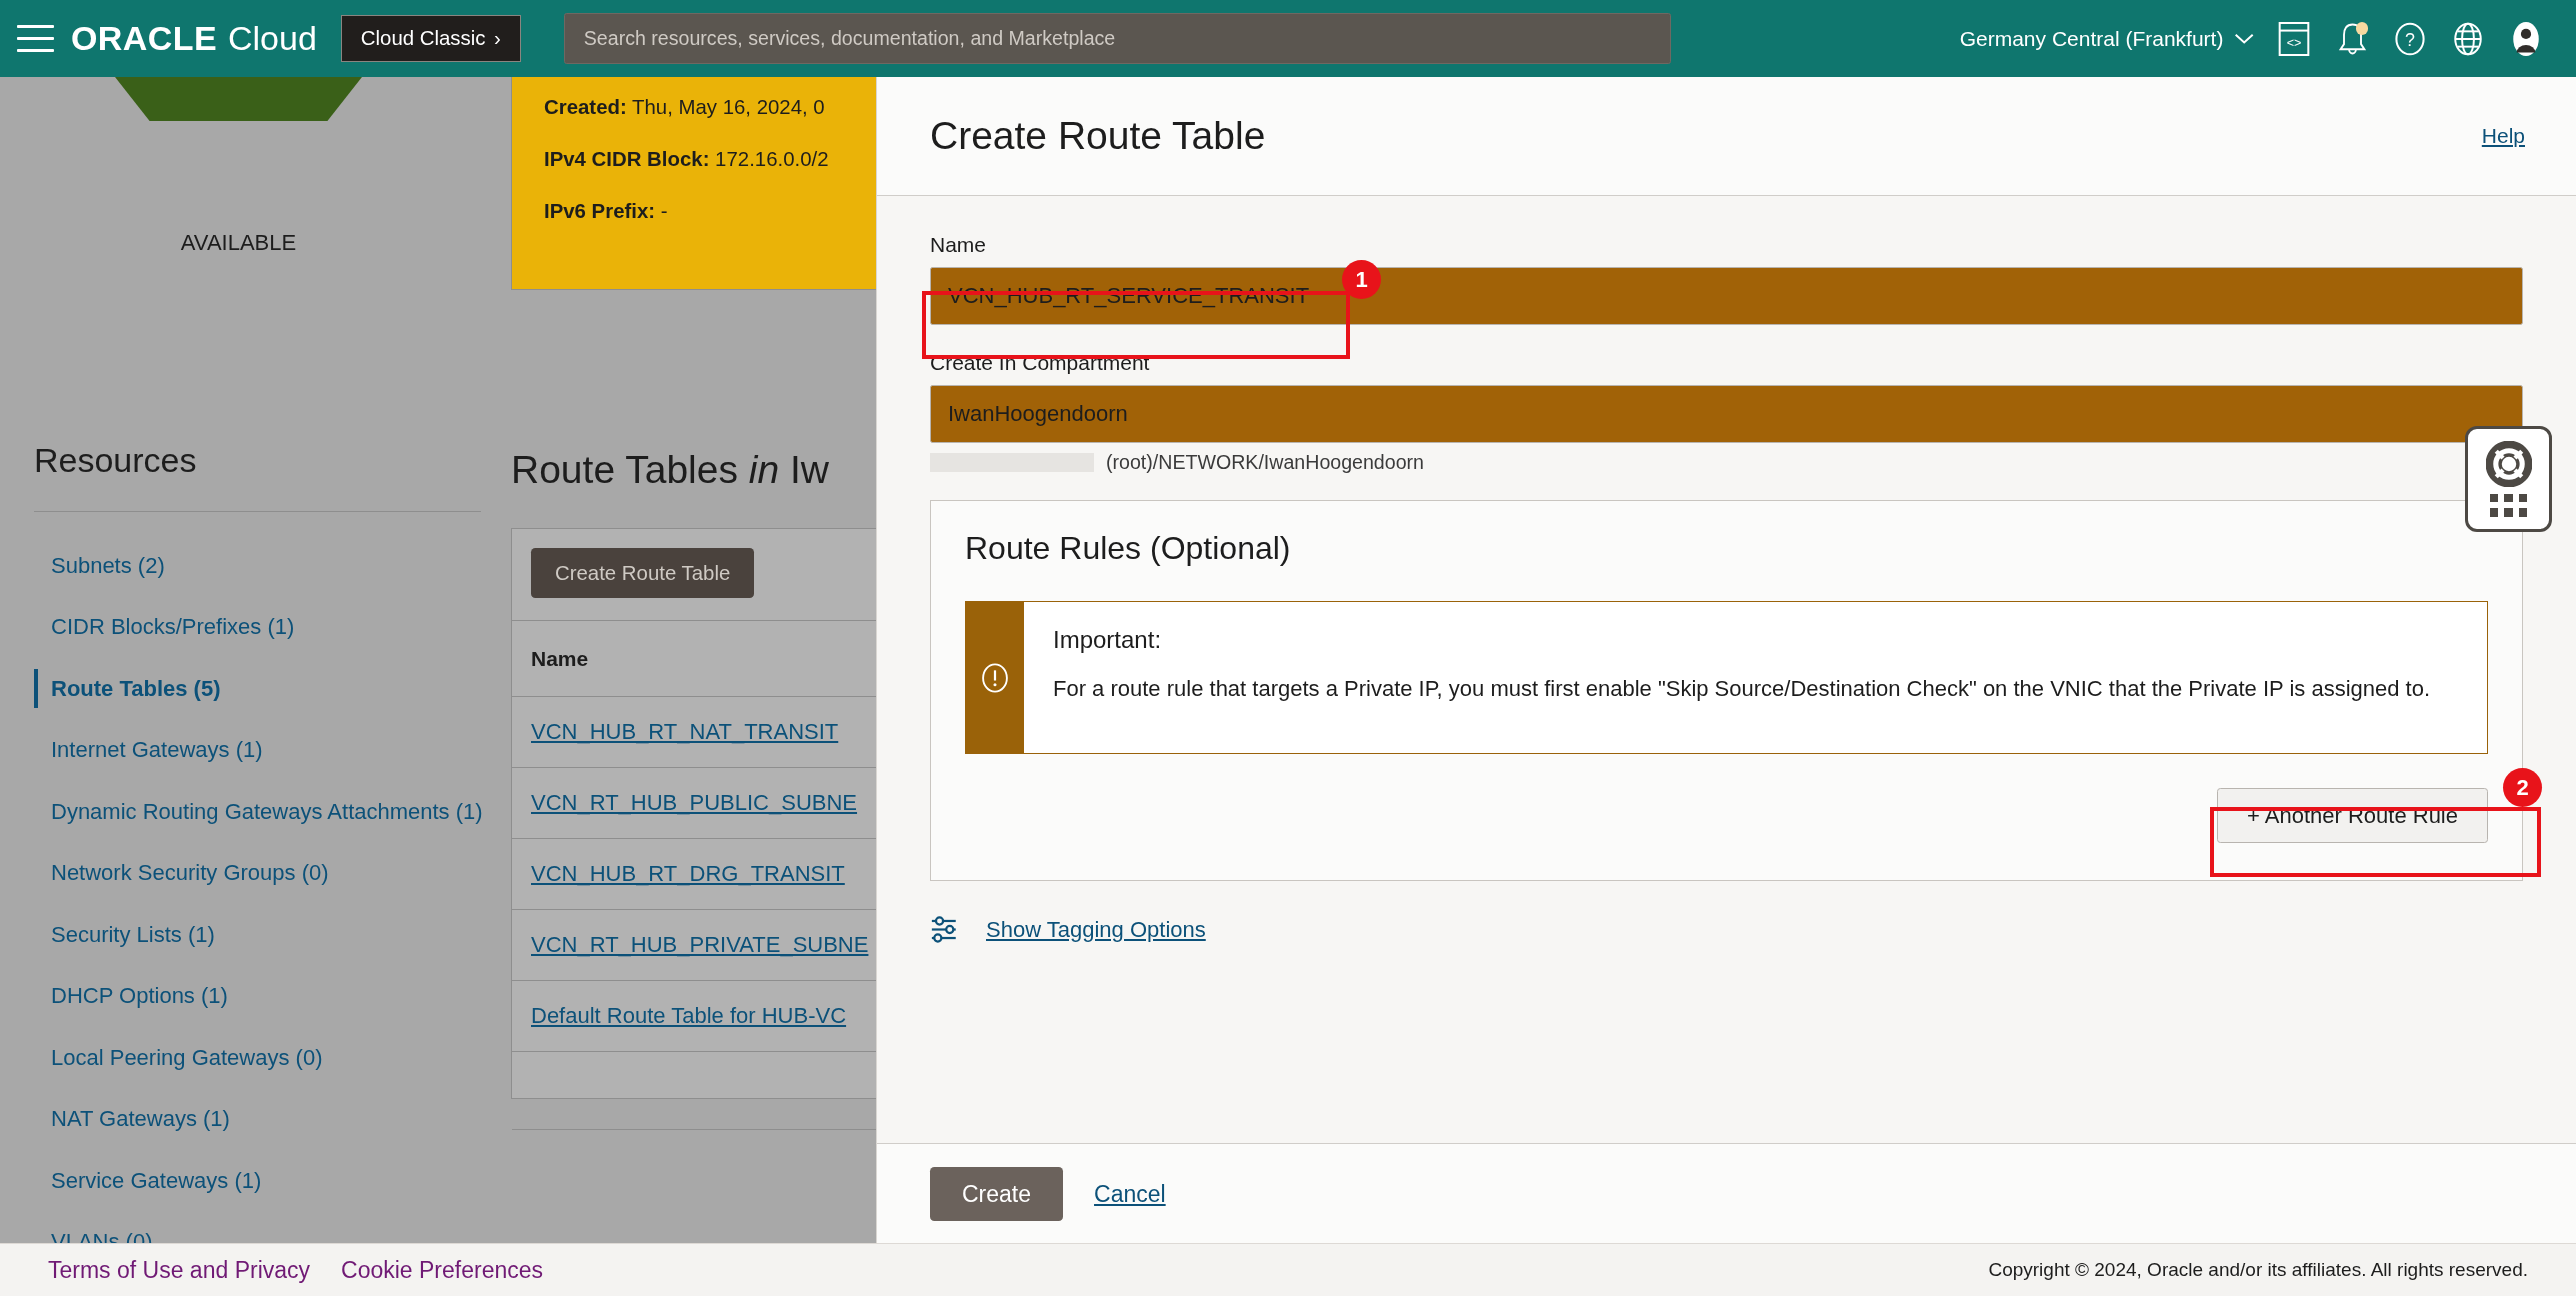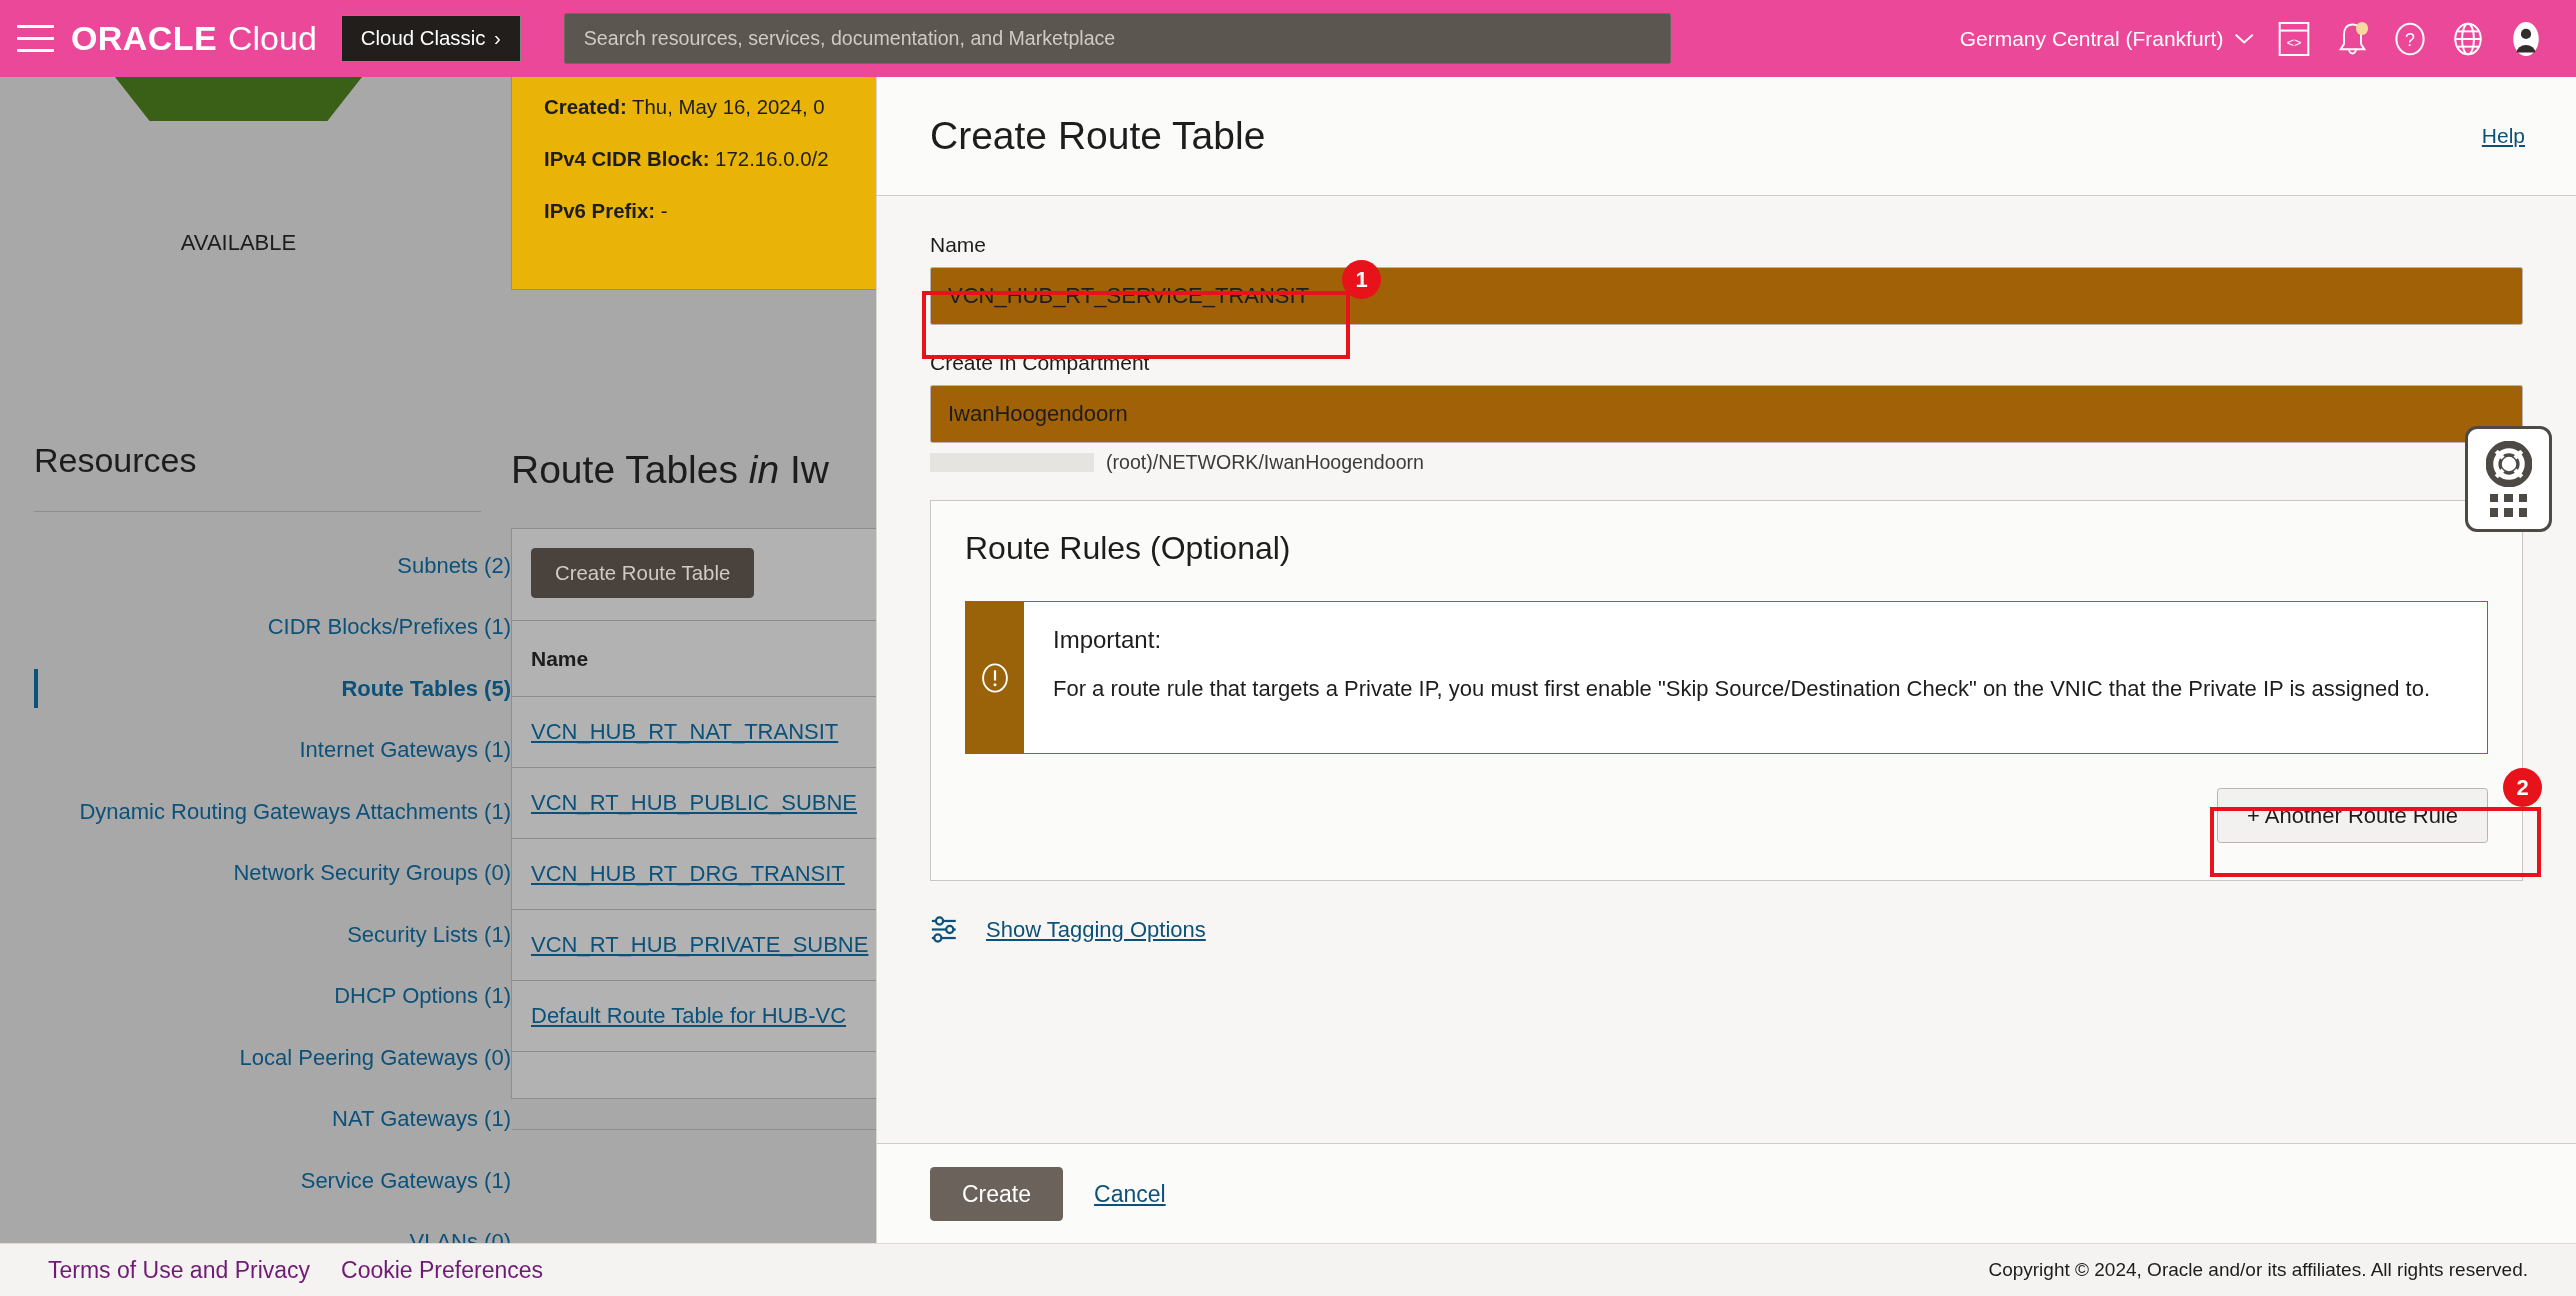--- a/index.html
+++ b/index.html
@@ -8,21 +8,21 @@
     height: 1297px;
     overflow: hidden;
     font-family: "Liberation Sans", sans-serif;
     background: #ffffff;
   }
 
   
   .topnav {
     position: absolute; top: 0; left: 0;
     width: 2576px; height: 77px;
-    background: #ec4899;
+    background: #0f766e;
     display: flex; align-items: center;
     z-index: 40;
   }
   .hamburger {
     width: 37px; height: 27px;
     margin-left: 17px; margin-right: 17px;
     display: flex; flex-direction: column; justify-content: space-between;
     cursor: pointer;
   }
   .hamburger span { display: block; height: 3.4px; background: #ffffff; border-radius: 0.9px; }
@@ -104,21 +104,21 @@
     font-size: 22px; color: #1d1d1d;
   }
   .res-title {
     position: absolute; left: 34px; top: 364px;
     font-size: 34px; color: #1d1d1d; font-weight: 400;
   }
   .res-divider {
     position: absolute; left: 34px; top: 434px;
     width: 447px; height: 0.9px; background: #8e8e8e;
   }
-  .res-list { position: absolute; left: 0; top: 474px; width: 511px; text-align: right; }
+  .res-list { position: absolute; left: 0; top: 474px; width: 511px; }
   .res-item {
     position: relative;
     padding: 0 0 0 51px;
     font-size: 22px; color: #0c5179;
     line-height: 1.34;
     margin-bottom: 32px;
     cursor: pointer;
   }
   .res-item.active { font-weight: 700; }
   .res-item.active::before {

